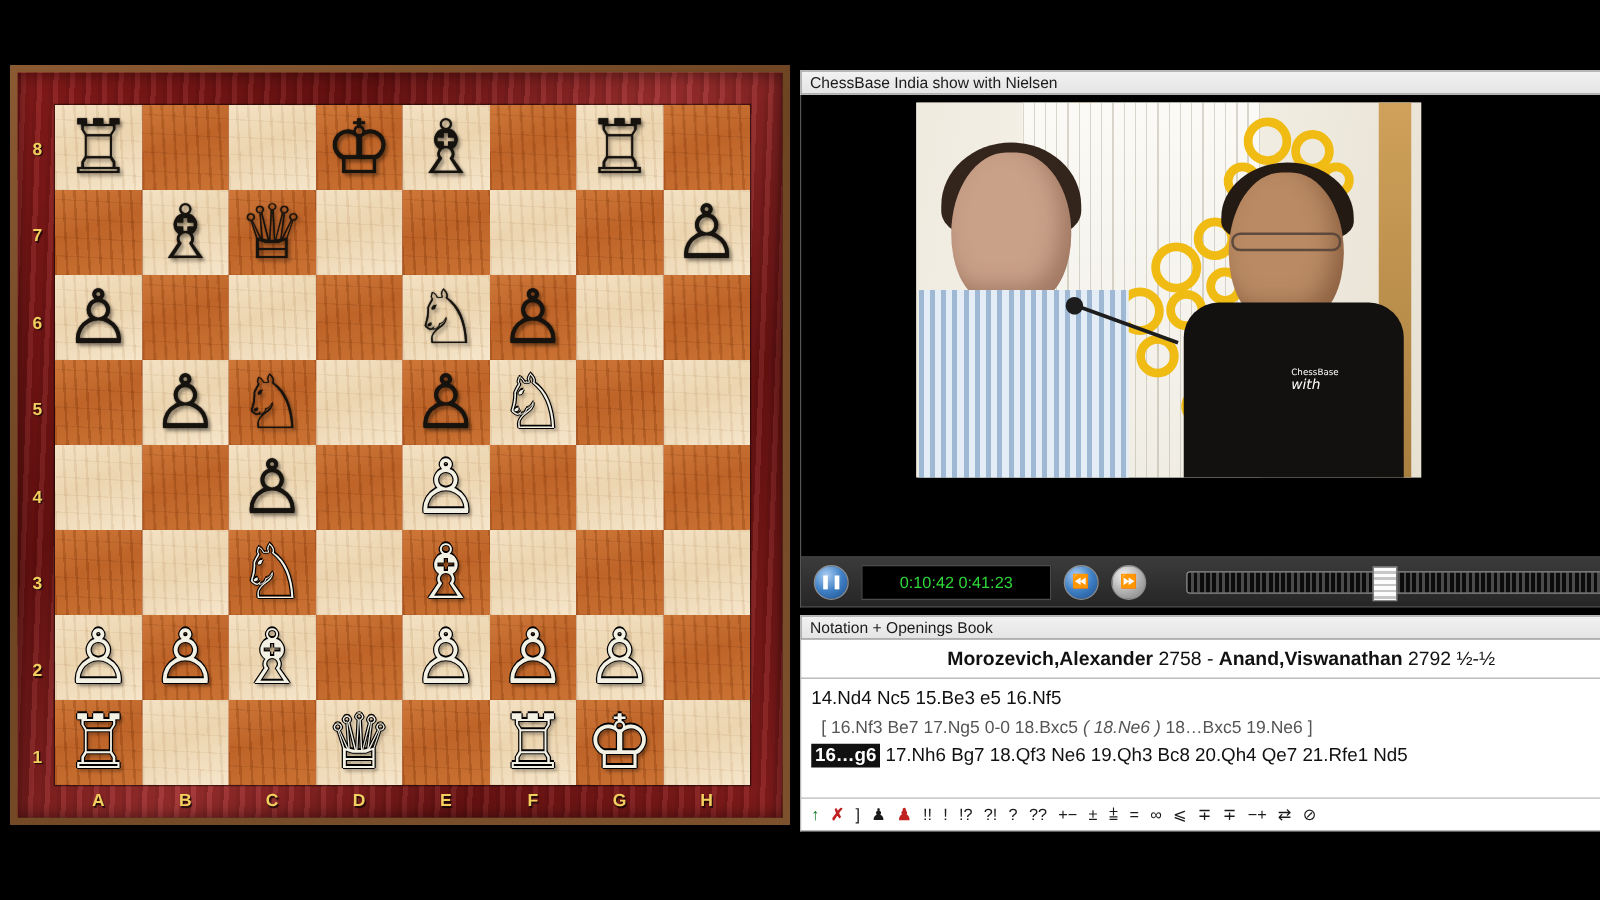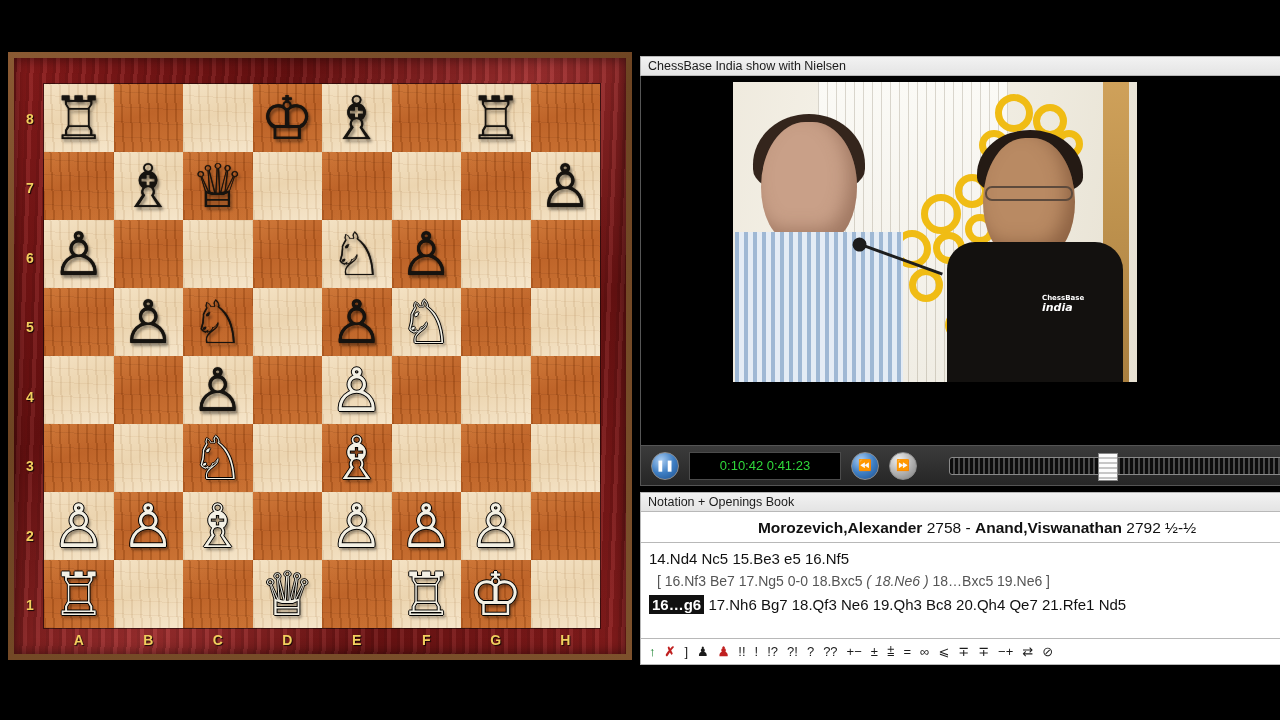--- a/index.html
+++ b/index.html
@@ -78,22 +78,22 @@
   #vbody1 { position: absolute; left: 2px; top: 150px; width: 168px; height: 152px;
     background: repeating-linear-gradient(90deg,#9fb8d4 0 4px,#e4ecf5 4px 9px); }
   #vhead2 { left: 250px; top: 56px; width: 92px; height: 116px; background: #b98a63;
             box-shadow: inset -8px -10px 18px rgba(100,60,35,.5); }
   #vhair2 { position: absolute; left: 244px; top: 48px; width: 106px; height: 64px;
             background: #241a14; border-radius: 55% 55% 34% 34%/76% 76% 28% 28%; }
   #vglass { position: absolute; left: 252px; top: 104px; width: 88px; height: 15px;
             border: 2px solid #5d4a3c; border-radius: 7px; }
   #vbody2 { position: absolute; left: 214px; top: 160px; width: 176px; height: 142px;
             background: #13110f; border-radius: 28px 28px 0 0; }
-  #vlogo { position: absolute; left: 309px; top: 212px; color: #fff; font-size: 7px;
-           font-weight: bold; line-height: 9px; font-family: "DejaVu Sans", sans-serif; }
+  #vlogo { position: absolute; left: 300px; top: 212px; color: #fff; font-size: 7px;
+           font-weight: normal; line-height: 9px; font-family: "DejaVu Sans", sans-serif; }
   #vlogo .ind { color: #fff; font-size: 11px; font-style: italic; }
   #vmic { position: absolute; left: 126px; top: 176px; width: 86px; height: 3px;
           background: #1d1d1d; transform: rotate(20deg); }
   #vmic:after { content: ""; position: absolute; left: -9px; top: -5px; width: 14px;
           height: 14px; border-radius: 50%; background: #1d1d1d; }
   #vladder { position: absolute; right: 8px; top: 0; bottom: 0; width: 26px;
              background: linear-gradient(#cfa15a,#a97f3f); }
 
   #vol-col { width: 54px; background: linear-gradient(#3a3a3a,#2b2b2b);
     border-left: 1px solid #4a4a4a; display: flex; flex-direction: column;
@@ -359,21 +359,21 @@
           <div class="ring" style="left:212px;top:228px;width:30px;height:30px"></div>
           <div class="ring" style="left:236px;top:176px;width:26px;height:26px"></div>
           <div id="vhair1"></div>
           <div class="vperson" id="vhead1"></div>
           <div id="vbody1"></div>
           <div id="vmic"></div>
           <div id="vhair2"></div>
           <div class="vperson" id="vhead2"></div>
           <div id="vglass"></div>
           <div id="vbody2"></div>
-          <div id="vlogo">ChessBase<br><span class="ind">india</span></div>
+          <div id="vlogo">ChessBase<br><span class="ind">with</span></div>
         </div>
       </div>
       <div id="vol-col">
         <div id="spk"></div>
         <div id="vol-track">
           <div id="vol-thumb"></div>
         </div>
         <div id="vol-val">56</div>
       </div>
     </div>

